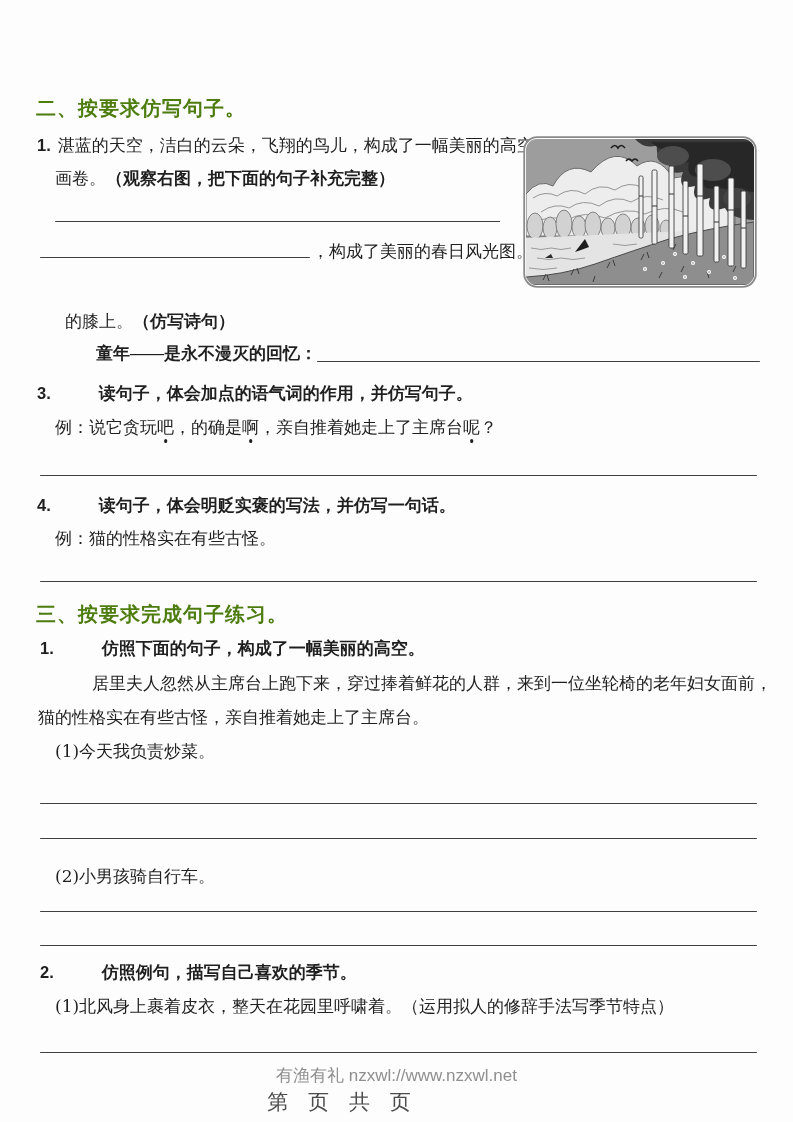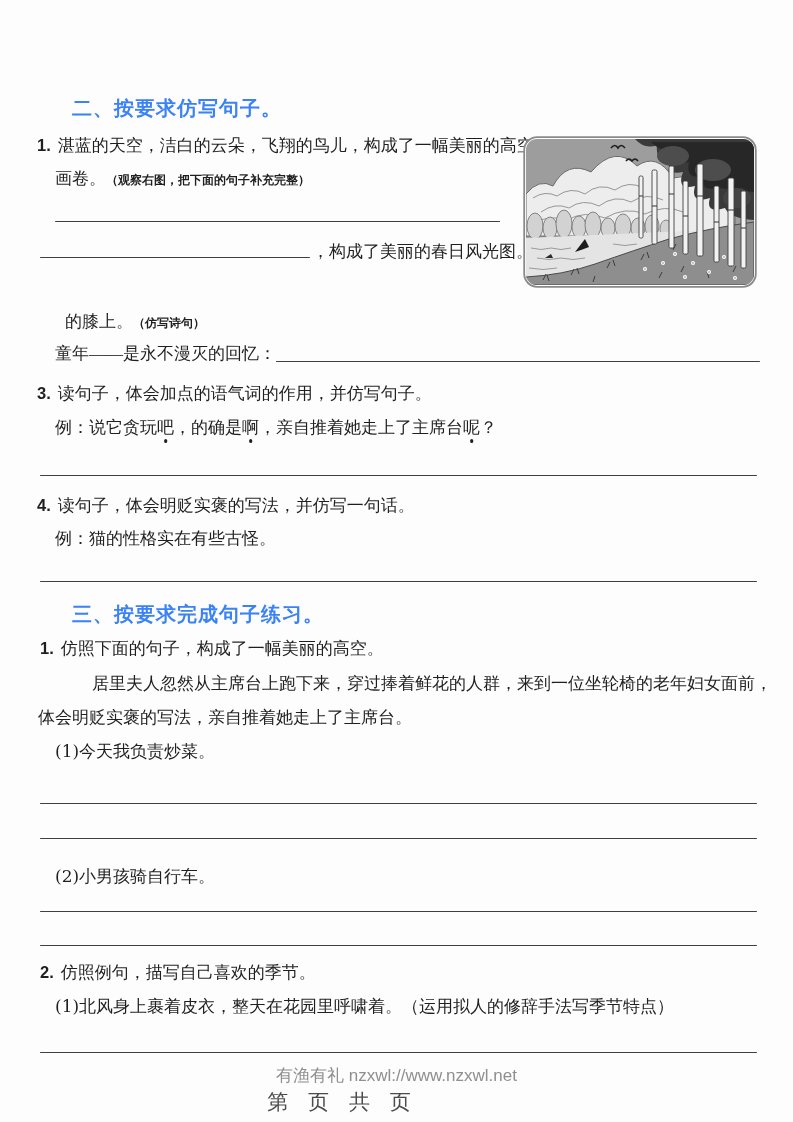--- a/index.html
+++ b/index.html
@@ -9,29 +9,29 @@
     margin:0 auto;
     background:#fdfdfd;
     overflow:hidden;
     font-family:"Liberation Serif", serif;
     color:#1f1f1f;
   }
   .abs{position:absolute;white-space:nowrap;}
   .line{font-size:17px;line-height:24px;}
   .sec-title{
     font-family:"Liberation Sans", sans-serif;
-    font-weight:800;font-size:20px;letter-spacing:1px;color:#3b82f6;margin-left:36px;
+    font-weight:800;font-size:20px;letter-spacing:1px;color:#4d7c0f;
   }
   .qnum{
     font-family:"Liberation Sans", sans-serif;
     font-weight:700;margin-right:7px;font-size:16.5px;
   }
-  .song{font-family:"Liberation Serif", serif;font-weight:400;}
+  .song{font-family:"Liberation Serif", serif;font-weight:700;margin-left:41px;}
   .kai{font-family:"DejaVu Serif", serif;font-weight:500;}
-  .note{font-family:"Liberation Sans", sans-serif;font-weight:600;font-size:12px;}
+  .note{font-family:"Liberation Sans", sans-serif;font-weight:600;font-size:17px;}
   .rule{
     height:0;border-top:1.8px solid #3f3f3f;border-radius:1px;
   }
   .ans-flex{display:flex;align-items:flex-end;}
   .ans-flex .rule{flex:1;margin-bottom:4px;}
   .em{position:relative;}
   .em::after{
     content:"";position:absolute;left:50%;bottom:-6px;
     width:3.6px;height:3.6px;border-radius:50%;background:#1f1f1f;
     transform:translateX(-50%);
@@ -179,21 +179,21 @@
   </div>
   <div class="abs line kai" style="left:55px;top:526px;">例：猫的性格实在有些古怪。</div>
   <div class="abs rule" style="left:40px;top:581px;width:717px;"></div>
 
   <div class="abs sec-title" style="left:36px;top:601px;">三、按要求完成句子练习。</div>
 
   <div class="abs line" style="left:40px;top:636px;">
     <span class="qnum">1.</span><span class="song">仿照下面的句子，构成了一幅美丽的高空。</span>
   </div>
   <div class="abs line kai" style="left:92px;top:671px;">居里夫人忽然从主席台上跑下来，穿过捧着鲜花的人群，来到一位坐轮椅的老年妇女面前，</div>
-  <div class="abs line kai" style="left:38px;top:705px;">体会明贬实褒的写法，亲自推着她走上了主席台。</div>
+  <div class="abs line kai" style="left:38px;top:705px;">猫的性格实在有些古怪，亲自推着她走上了主席台。</div>
   <div class="abs line kai" style="left:55px;top:739px;">(1)今天我负责炒菜。</div>
   <div class="abs rule" style="left:40px;top:803px;width:717px;"></div>
   <div class="abs rule" style="left:40px;top:838px;width:717px;"></div>
   <div class="abs line kai" style="left:55px;top:864px;">(2)小男孩骑自行车。</div>
   <div class="abs rule" style="left:40px;top:911px;width:717px;"></div>
   <div class="abs rule" style="left:40px;top:945px;width:717px;"></div>
 
   <div class="abs line" style="left:40px;top:960px;">
     <span class="qnum">2.</span><span class="song">仿照例句，描写自己喜欢的季节。</span>
   </div>

